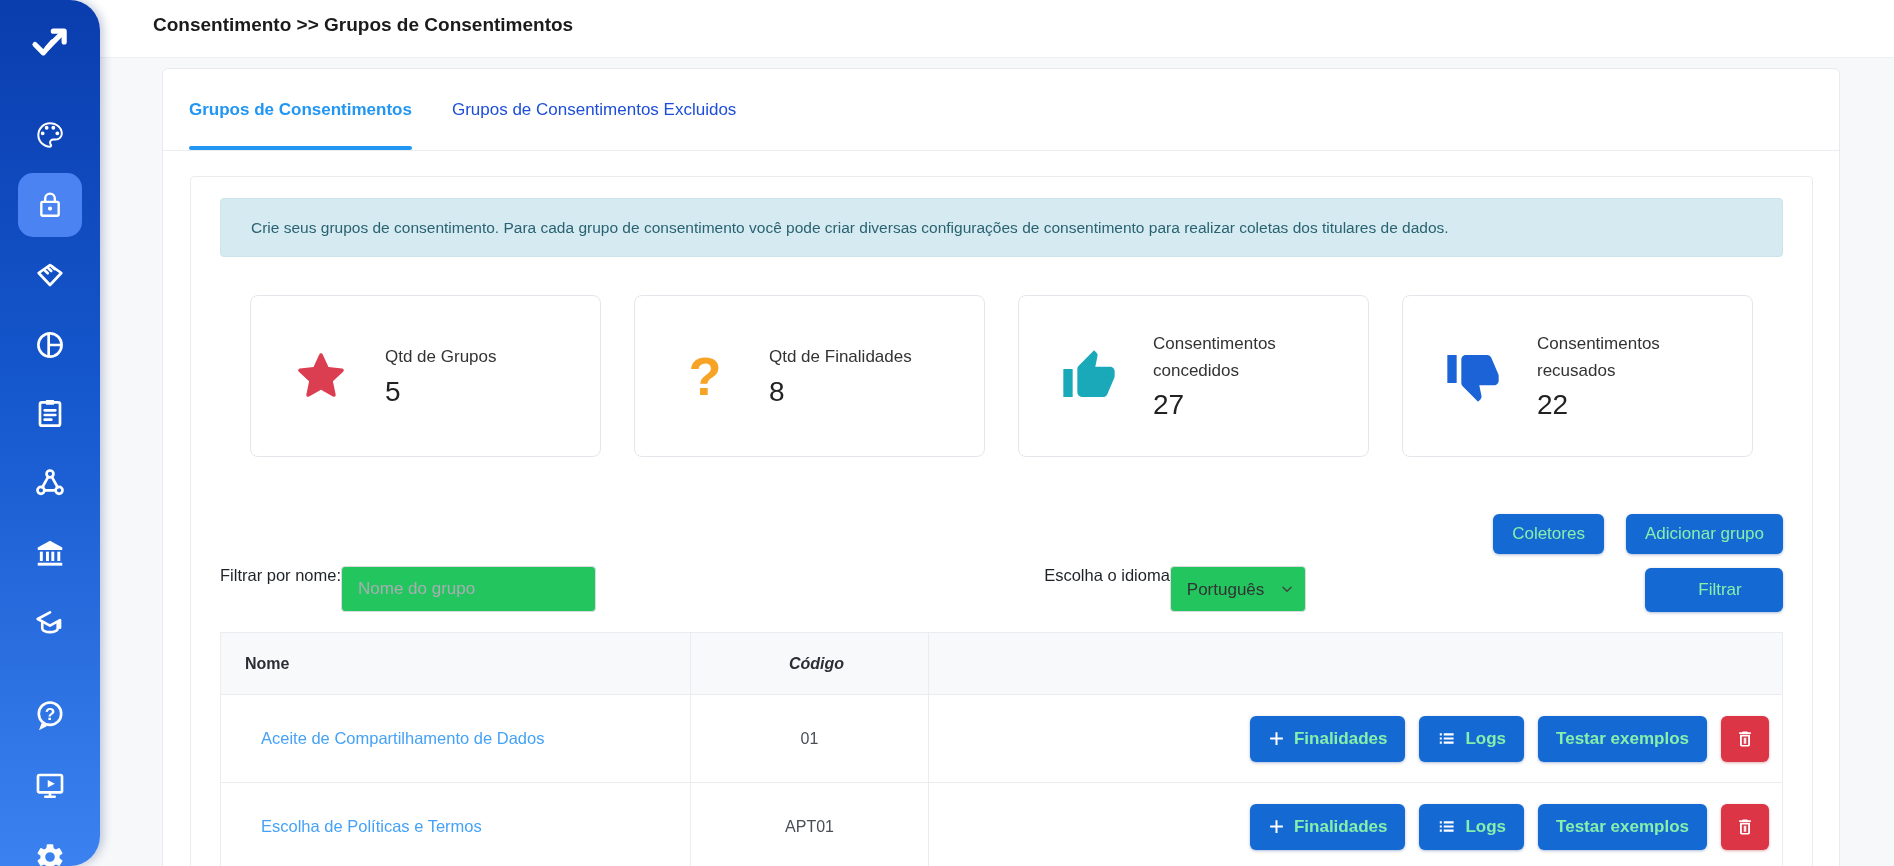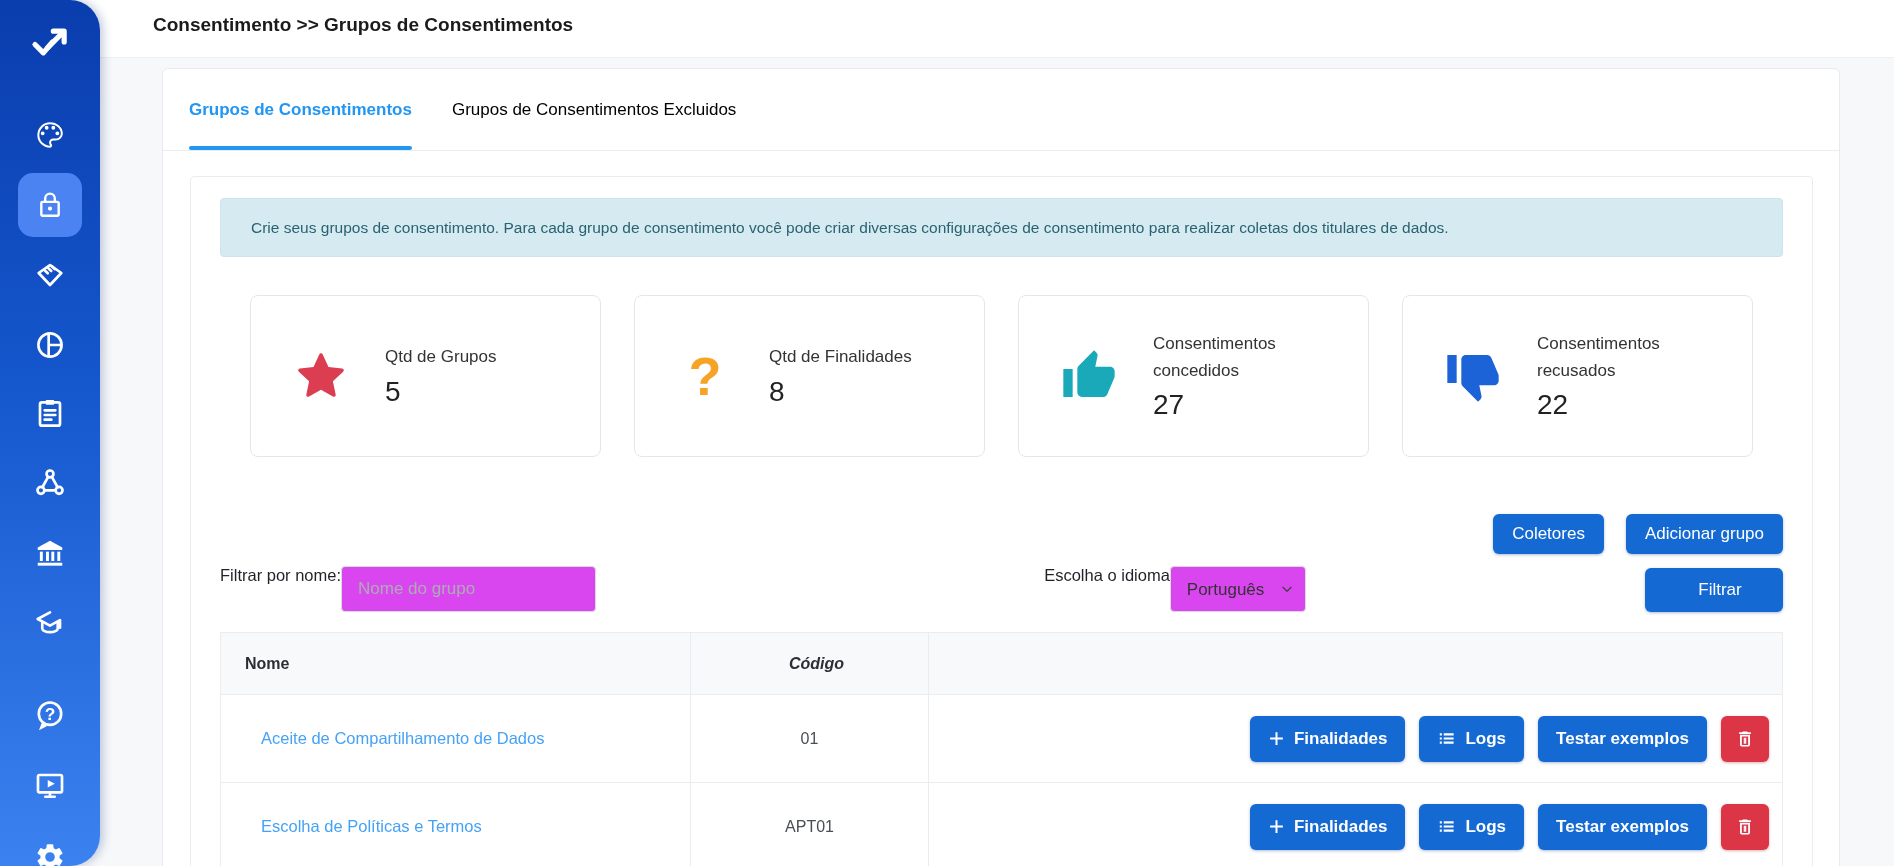--- a/index.html
+++ b/index.html
@@ -43,21 +43,21 @@
   }
 
   
   .outer-card {
     position:absolute; left:162px; top:68px; width:1678px; height:830px;
     background:#ffffff; border:1px solid #e8eaf0; border-radius:6px;
   }
   .tabs { display:flex; height:82px; align-items:flex-end;
           border-bottom:1px solid #ebedf1; padding-left:26px; }
   .tab { font-size:17px; font-weight:bold; padding:0 0 30px 0; margin-right:40px;
-         cursor:pointer; position:relative; color:#000000; font-weight:normal; }
+         cursor:pointer; position:relative; color:#1d4ed8; font-weight:normal; }
   .tab.active { color:#2196f3; font-weight:bold; }
   .tab.active::after {
     content:""; position:absolute; left:0; right:0; bottom:0;
     height:4px; background:#2196f3; border-radius:2px;
   }
 
   
   .inner-card {
     margin:25px 26px 0 27px; border:1px solid #eaecf0; border-radius:4px;
     padding:21px 29px 40px 29px; height:700px;
@@ -77,36 +77,36 @@
   .stat-icon { width:56px; height:56px; flex:0 0 56px; margin-right:36px; }
   .stat-icon svg { width:56px; height:56px; }
   .stat-icon.qmark { font-size:54px; font-weight:bold; color:#f7a325;
                      display:flex; align-items:center; justify-content:center; }
   .stat-label { font-size:17px; color:#333; line-height:1.55; max-width:170px; }
   .stat-value { font-size:28px; color:#222; margin-top:5px; }
 
   
   .btn {
     display:inline-flex; align-items:center; justify-content:center;
-    background:#1569d3; color:#ffffff; border:none; border-radius:6px;
+    background:#1569d3; color:#86efac; border:none; border-radius:6px;
     font-size:17px; font-family:inherit; cursor:pointer;
     box-shadow:0 1px 3px rgba(20,60,140,.35); gap:9px;
   }
   .btn-danger { background:#dc3545; box-shadow:0 1px 3px rgba(160,30,40,.35); }
   .actions-row { display:flex; justify-content:flex-end; gap:22px; margin-top:57px; }
   .actions-row .btn { height:40px; padding:0 19px; }
 
   
   .filter-row { display:flex; align-items:flex-end; margin-top:12px; }
   .fgroup { display:flex; }
   .fgroup label { font-size:16.5px; color:#1f2328; margin-bottom:6px; }
   .fgroup input, .select-wrap select {
     height:46px; border:1px solid #d9dbe0; border-radius:4px;
     font-size:17px; font-family:inherit; color:#333; padding:0 16px;
-    background:#d946ef; outline:none;
+    background:#22c55e; outline:none;
   }
   .fgroup input::placeholder { color:#abadb3; }
   .fg-name { width:767px; }
   .fg-lang { width:330px; margin-left:23px;justify-content:center; }
   .select-wrap { position:relative;border-radius:6px; }
   .select-wrap select { width:100%; appearance:none; -webkit-appearance:none; padding-right:40px; }
   .select-wrap .chev { position:absolute; right:12px; top:16px; pointer-events:none; }
   .btn-filtrar { margin-left:auto; height:44px; width:138px;padding-left:12px; }
 
   

